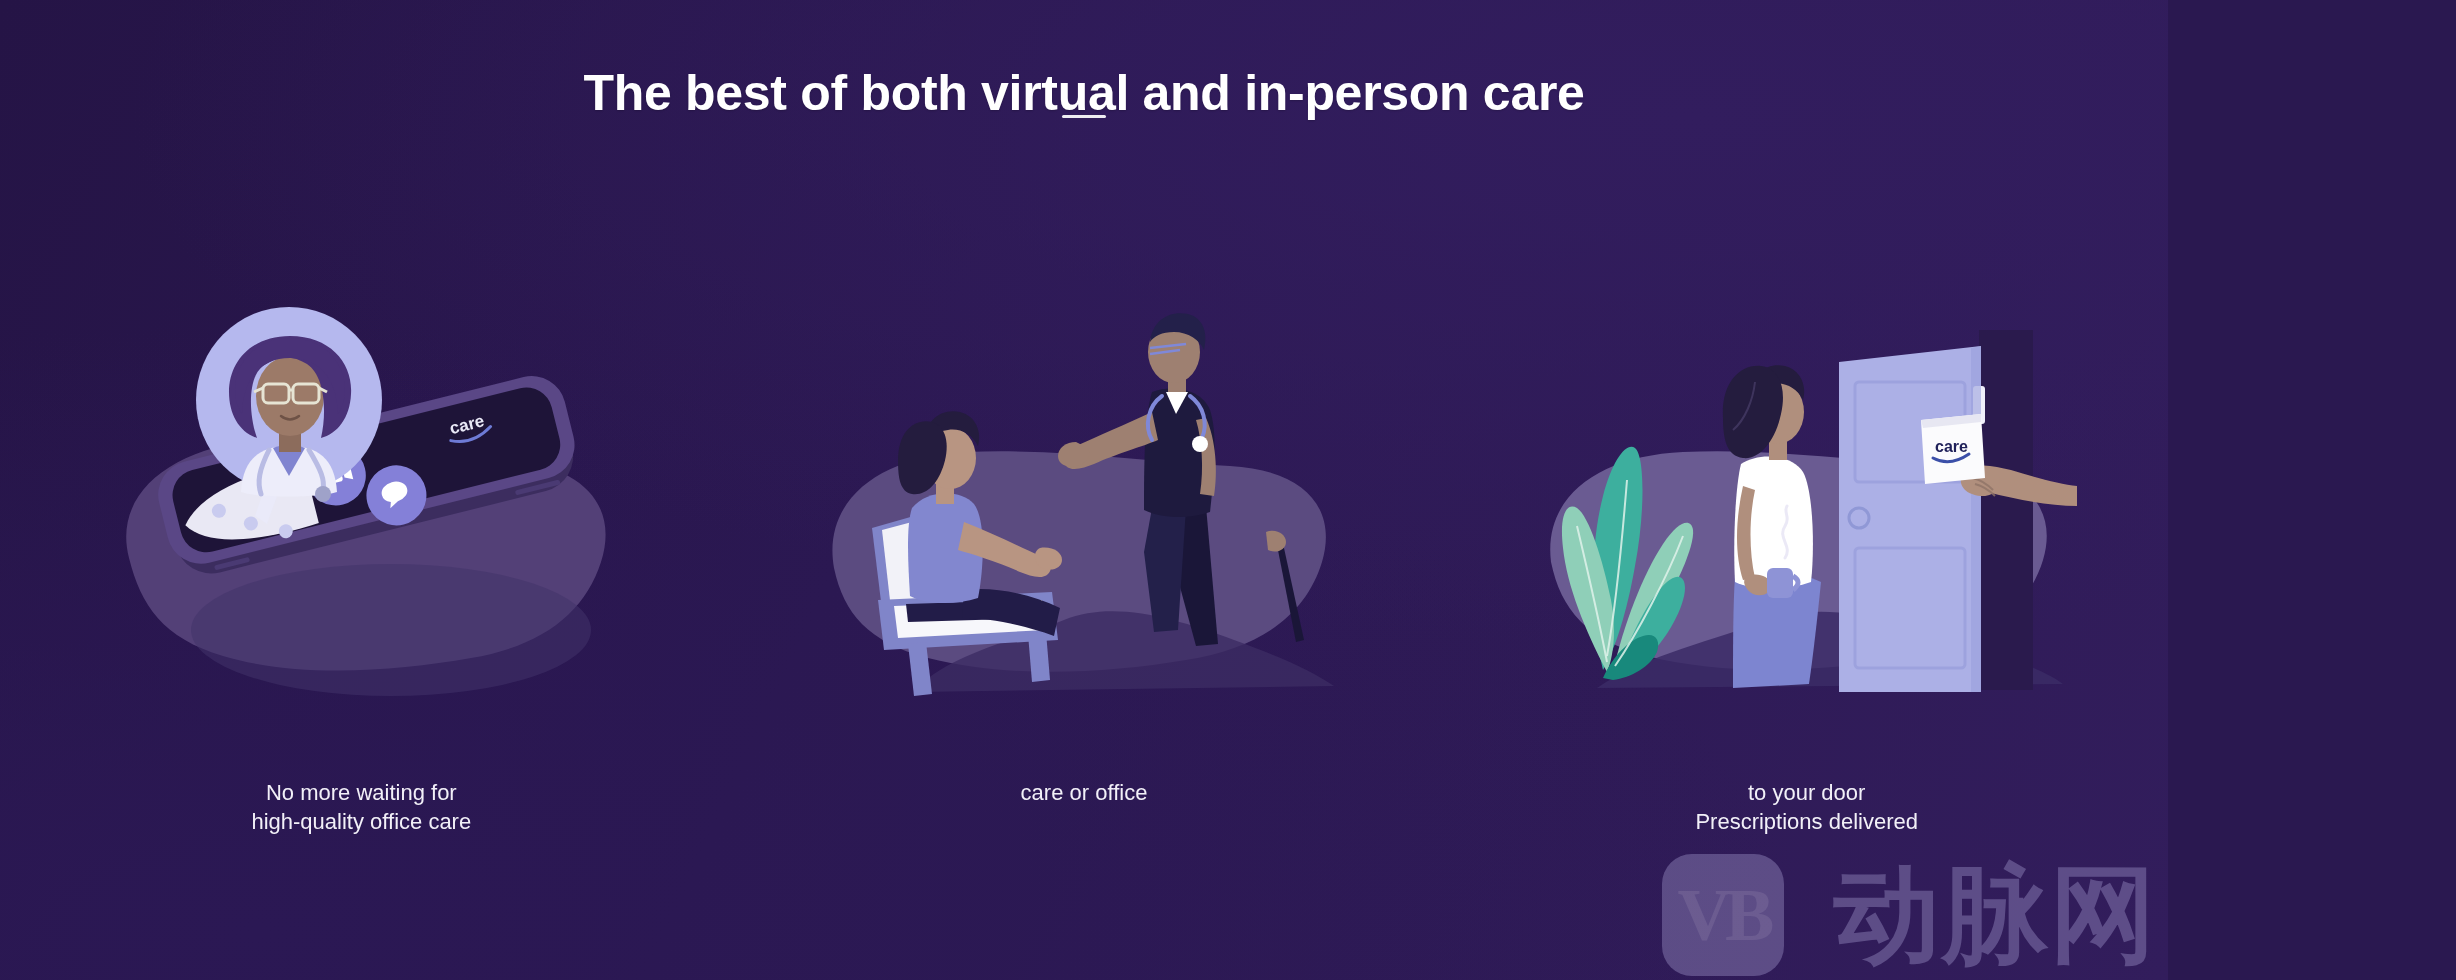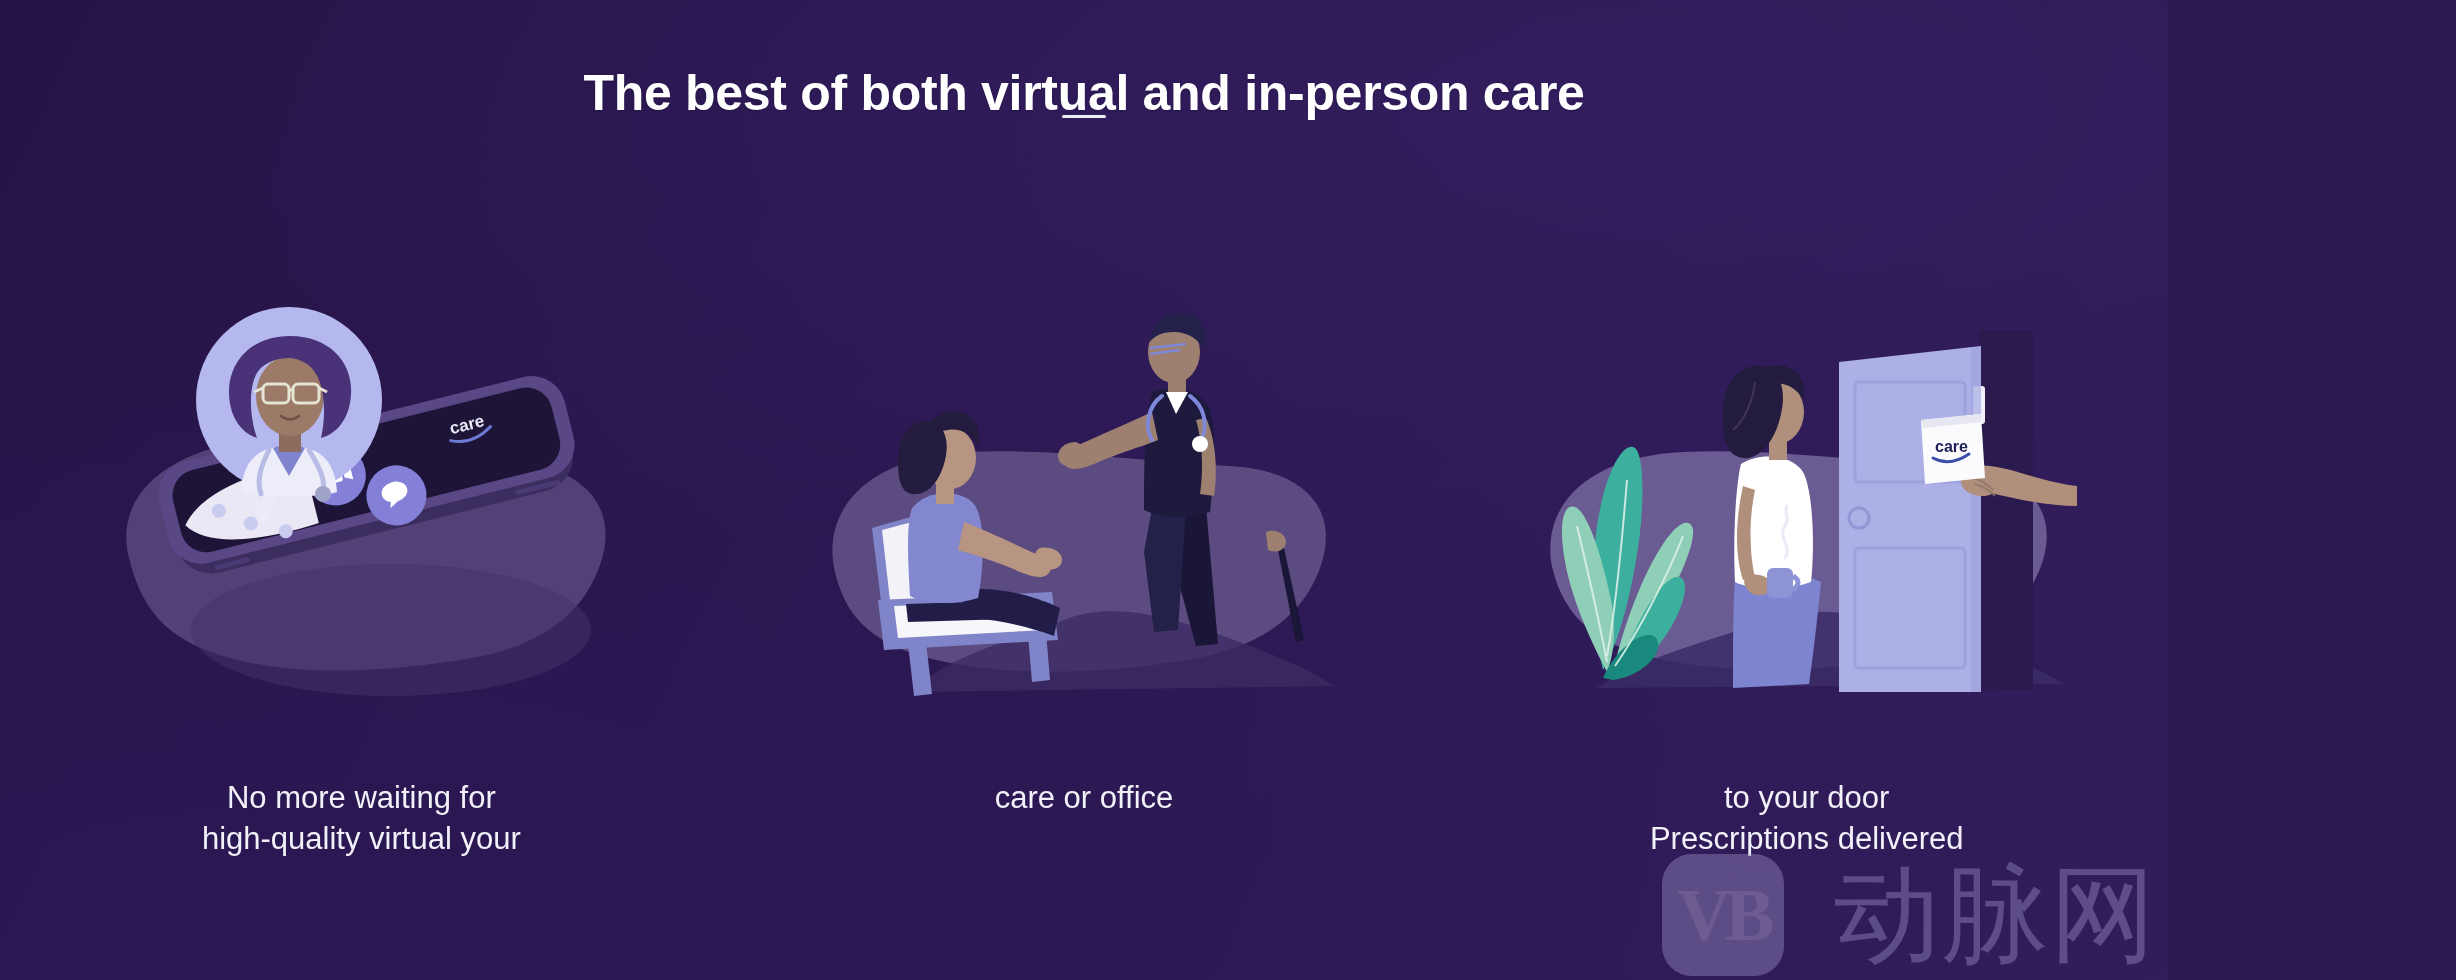--- a/index.html
+++ b/index.html
@@ -27,38 +27,38 @@
     width:44px;height:3px;background:#FFFFFF;opacity:.92;border-radius:2px;
   }
   
   .cols{position:absolute;top:300px;left:0;width:100%;height:660px;display:flex;}
   .col{flex:1 1 0;position:relative;height:100%;}
   .art{position:absolute;top:0;left:50%;transform:translateX(-50%);width:540px;height:430px;}
   .art svg{display:block;width:100%;height:100%;overflow:visible;}
   .caption{
     position:absolute;top:478px;left:50%;transform:translateX(-50%);
     width:460px;text-align:center;color:#F2F0F8;
-    font-size:31px;line-height:1.32;font-weight:normal;
+    font-size:22px;line-height:1.32;font-weight:normal;
   }
   
   .watermark{
     position:absolute;right:10px;bottom:4px;
     display:flex;align-items:center;gap:26px;opacity:.42;
     pointer-events:none;
   }
   .wm-badge{
     width:122px;height:122px;border-radius:30px;background:#9B91C6;
     position:relative;display:flex;align-items:center;justify-content:center;
   }
   .wm-badge span{
     font-size:74px;font-weight:bold;color:#BFB6DE;
     font-family:"Liberation Serif", serif;letter-spacing:-6px;
   }
   .wm-text{
-    font-size:106px;font-weight:normal;color:#9B91C6;letter-spacing:2px;
+    font-size:106px;font-weight:bold;color:#9B91C6;letter-spacing:2px;
     font-family:"DejaVu Sans", sans-serif;line-height:1;margin-left:24px;
   }
 </style>
 </head>
 <body>
 
 <div class="stage">
 
   <h1 class="headline">The best of both virtual and in-person care</h1>
   <div class="divider"></div>
@@ -122,21 +122,21 @@
               <path d="M198 90 L202 90"></path>
               <path d="M172 88 L163 92"></path>
               <path d="M228 88 L236 92"></path>
             </g>
             <path d="M190 116 q9 7 18 0" stroke="#6E5246" stroke-width="2.5" fill="none" stroke-linecap="round"></path>
           </g>
         </svg>
       </div>
       <div class="caption">
         <div>No more waiting for</div>
-        <div>high-quality virtual your</div>
+        <div>high-quality office care</div>
       </div>
     </div>
 
     <div class="col">
       <div class="art">
         <svg viewBox="0 0 540 430">
           <path d="M20 268 C8 200 66 156 152 152 C246 148 330 162 416 166 C490 170 524 208 508 262 C492 314 448 348 372 360 C288 374 192 378 114 358 C54 342 30 314 20 268 Z" fill="#5B4B80"></path>
           <path d="M250 320 C300 300 360 318 420 340 C470 358 500 372 520 386 L100 392 C130 356 196 342 250 320 Z" fill="#3C2C63" opacity="0.8"></path>
 
           <g>

